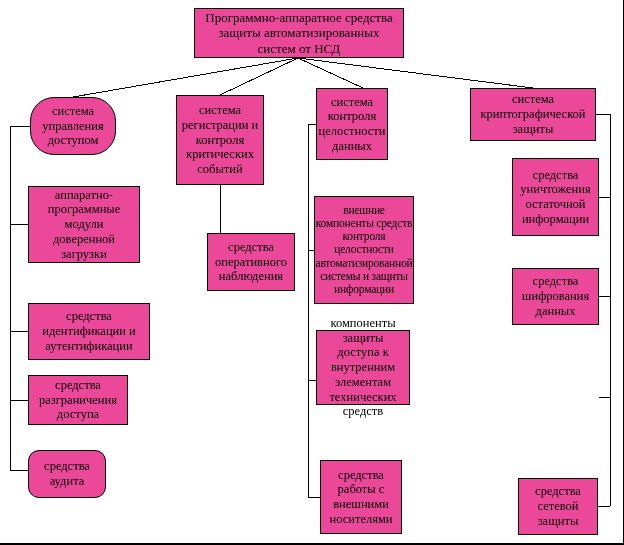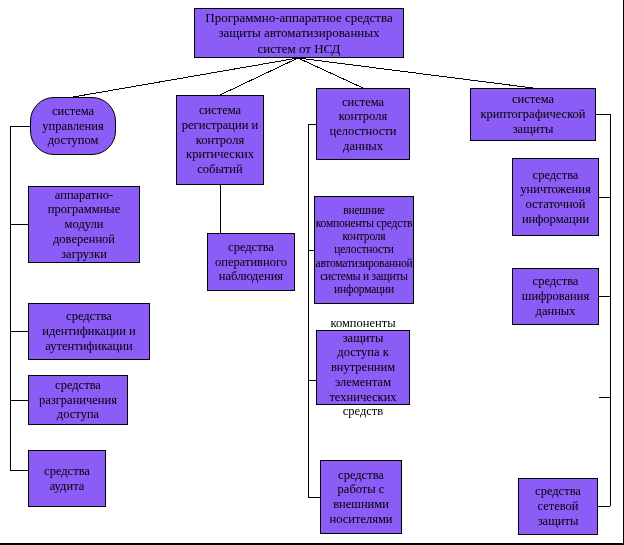--- a/index.html
+++ b/index.html
@@ -17,21 +17,21 @@
   }
   #connectors {
     position: absolute;
     left: 0; top: 0;
     width: 624px; height: 545px;
   }
   .node {
     position: absolute;
     box-sizing: border-box;
     border: 1px solid #000000;
-    background: #8b5cf6;
+    background: #ec4899;
     display: flex;
     align-items: center;
     justify-content: center;
     text-align: center;
     font-size: 12.5px;
     line-height: 1.18;
     padding: 2px 3px;
     overflow-wrap: break-word;
     word-break: normal;
   }
@@ -73,26 +73,26 @@
     <line x1="599" y1="397" x2="610" y2="397"></line>
     <line x1="598" y1="506" x2="610" y2="506"></line>
   </svg>
 
   <div class="node root" style="left:194px; top:8px; width:210px; height:50px;">Программно-аппаратное средства защиты автоматизированных систем от НСД</div>
 
   <div class="node" style="left:30px; top:97px; width:86px; height:58px;border-radius:24px;">система управления доступом</div>
   <div class="node" style="left:28px; top:186px; width:112px; height:77px;">аппаратно-программные модули доверенной загрузки</div>
   <div class="node" style="left:28px; top:303px; width:122px; height:57px;">средства идентификации и аутентификации</div>
   <div class="node" style="left:28px; top:375px; width:100px; height:50px;">средства разграничения доступа</div>
-  <div class="node" style="left:28px; top:450px; width:78px; height:57px;">средства аудита</div>
+  <div class="node" style="left:28px; top:450px; width:78px; height:48px;border-radius:11px;">средства аудита</div>
 
   <div class="node" style="left:176px; top:95px; width:88px; height:90px;">система регистрации и контроля критических событий</div>
   <div class="node" style="left:178px; top:233px; width:88px; height:58px;margin-left:29px;">средства оперативного наблюдения</div>
 
-  <div class="node" style="left:316px; top:88px; width:94px; height:72px;">система контроля целостности данных</div>
+  <div class="node" style="left:316px; top:88px; width:72px; height:72px;">система контроля целостности данных</div>
   <div class="node small" style="left:314px; top:196px; width:100px; height:108px;">внешние компоненты средств контроля целостности автоматизированной системы и защиты информации</div>
   <div class="node" style="left:316px; top:330px; width:94px; height:75px;">компоненты защиты доступа к внутренним элементам технических средств</div>
   <div class="node" style="left:320px; top:460px; width:82px; height:74px;">средства работы с внешними носителями</div>
 
   <div class="node" style="left:470px; top:88px; width:126px; height:53px;">система криптографической защиты</div>
   <div class="node" style="left:512px; top:158px; width:87px; height:78px;">средства уничтожения остаточной информации</div>
   <div class="node" style="left:512px; top:268px; width:87px; height:57px;">средства шифрования данных</div>
   <div class="node" style="left:518px; top:478px; width:80px; height:57px;">средства сетевой защиты</div>
 
 </div>

